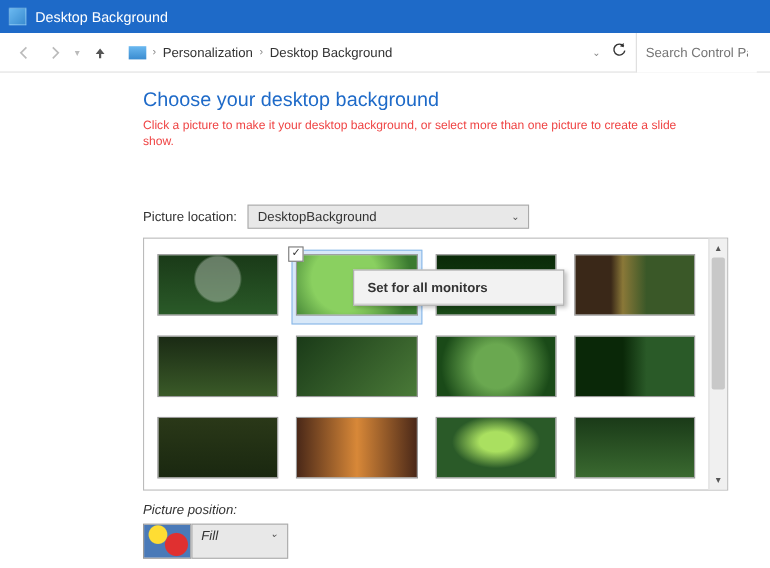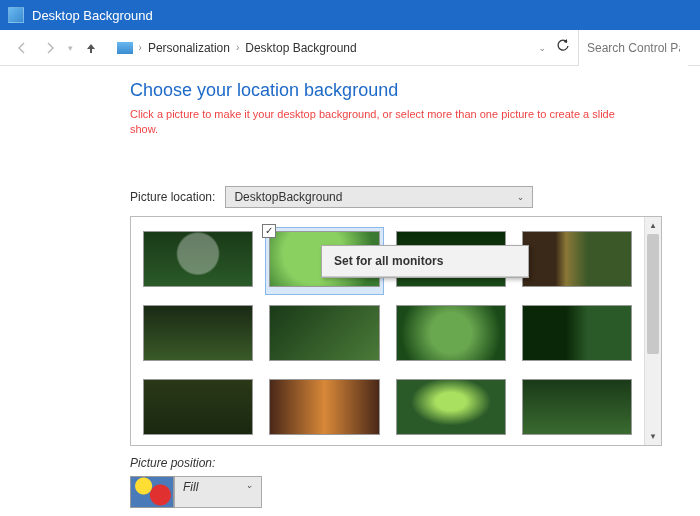--- a/index.html
+++ b/index.html
@@ -95,21 +95,21 @@
       gap: 10px;
       margin-bottom: 8px;
       margin-top: 48px;
     }
     .label { font-size: 12px; }
     .dropdown {
       border: 1px solid #aaa;
       background: #e8e8e8;
       padding: 3px 8px;
       font-size: 12px;
-      width: 308px;
+      width: 256px;
       display: flex;
       justify-content: space-between;
       align-items: center;
       cursor: pointer;
     }
     .btn {
       border: 1px solid #aaa;
       background: #e8e8e8;
       padding: 3px 14px;
       font-size: 12px;
@@ -176,21 +176,21 @@
       position: absolute;
       top: 0; left: 2px; right: 2px;
       height: 120px;
       background: #c8c8c8;
       border-radius: 2px;
     }
     .context-menu {
       position: absolute;
       top: 28px;
       left: 190px;
-      width: 208px;
+      width: 192px;
       background: #f2f2f2;
       border: 1px solid #aaa;
       box-shadow: 2px 2px 4px rgba(0,0,0,0.25);
       z-index: 10;
       font-size: 12px;
     }
     .cm-title {
       padding: 8px 12px;
       font-weight: 600;
       border-bottom: 1px solid #ccc;
@@ -281,21 +281,21 @@
             <path d="M11 3 A5 5 0 1 0 12 7" stroke="#333" stroke-width="1.3" fill="none"></path>
             <path d="M11 0 L11 4 L7.5 3" fill="#333"></path>
           </svg>
       </span>
     </div>
   </div>
   <input class="search-box" placeholder="Search Control Pa" style="">
 </div>
 
 <div class="content">
-  <div class="heading">Choose your location background</div>
+  <div class="heading">Choose your desktop background</div>
   <div class="subtext">Click a picture to make it your desktop background, or select more than one picture to create a slide show.</div>
 
   <div class="row">
     <span class="label">Picture location:</span>
     <div class="dropdown">
       <span>DesktopBackground</span>
       <span style="font-size:9px;color:#555">⌄</span>
     </div>
   </div>
 

